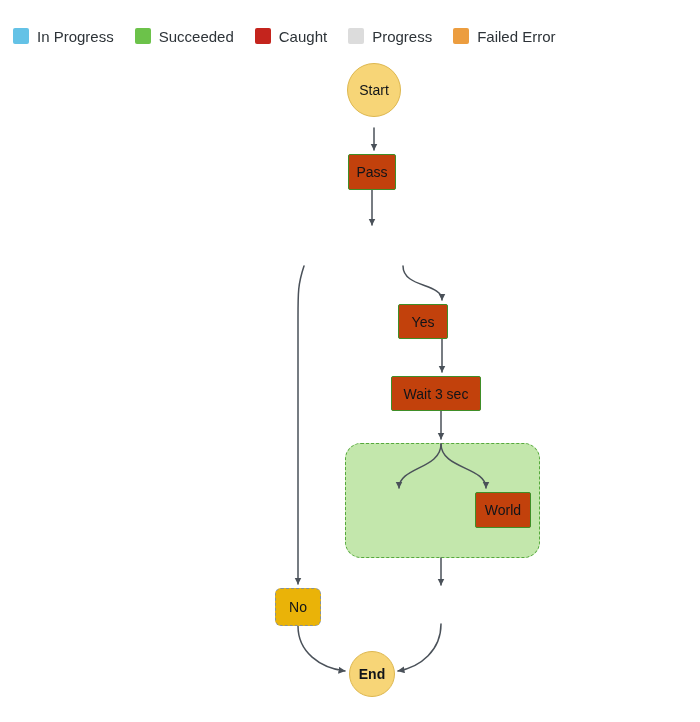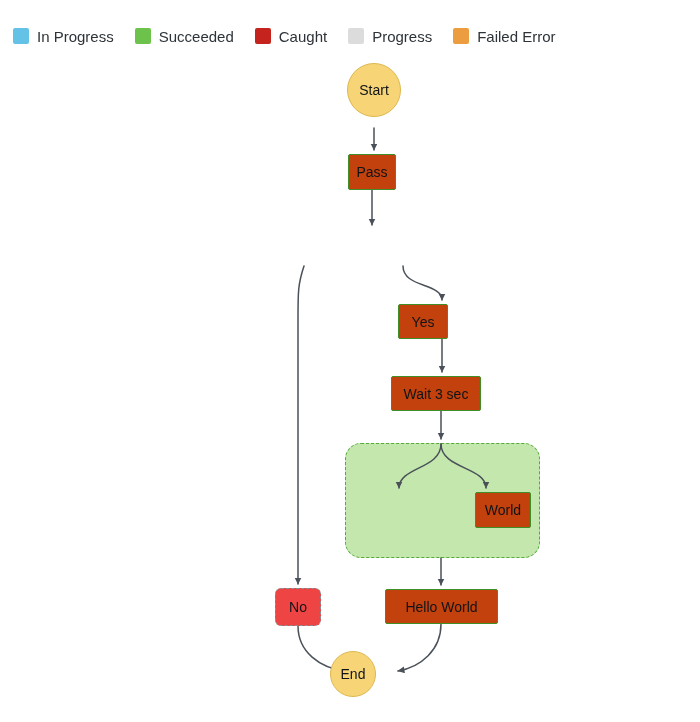--- a/index.html
+++ b/index.html
@@ -79,21 +79,21 @@
     background: #c2410c;
     border: 1.5px solid #3f8e28;
     border-radius: 2px;
   }
   .node.circle {
     background: #f7d577;
     border: 1px solid #ddb74f;
     border-radius: 50%;
   }
   .node.dashed-white {
-    background: #ef4444;
+    background: #eab308;
     border: 1.5px dashed #879196;
     border-radius: 6px;
   }
   .parallel-group {
     position: absolute;
     background: #c3e7ac;
     border: 1.5px dashed #56a93c;
     border-radius: 16px;
     z-index: 1;
     cursor: pointer;
@@ -157,17 +157,16 @@
 
   <div class="node green" style="left:398px; top:304px; width:50px; height:35px;">Yes</div>
 
   <div class="node green" style="left:391px; top:376px; width:90px; height:35px;">Wait 3 sec</div>
 
 
   <div class="node green" style="left:455px; top:492px; width:56px; height:36px;margin-left:20px;">World</div>
 
   <div class="node dashed-white" style="left:275px; top:588px; width:46px; height:38px;">No</div>
 
-  <div class="node green" style="left:385px; top:589px; width:113px; height:35px;">Hello World</div>
 
-  <div class="node circle" style="left:330px; top:651px; width:46px; height:46px;">End</div>
+  <div class="node circle" style="left:349px; top:651px; width:46px; height:46px;font-weight:bold;">End</div>
 
 </div>
 
 </body></html>

